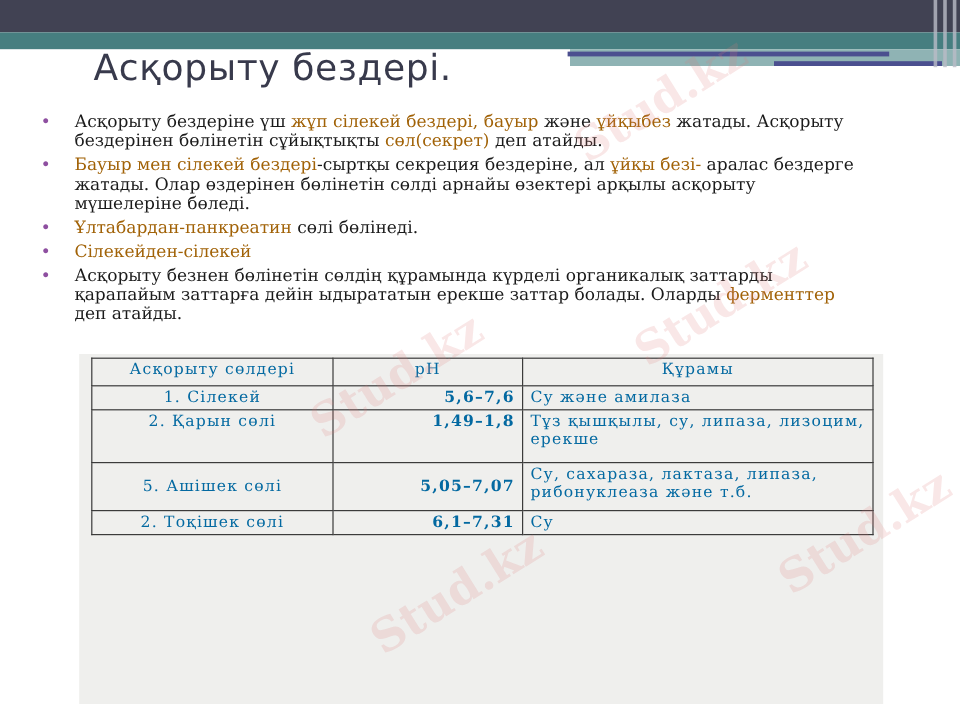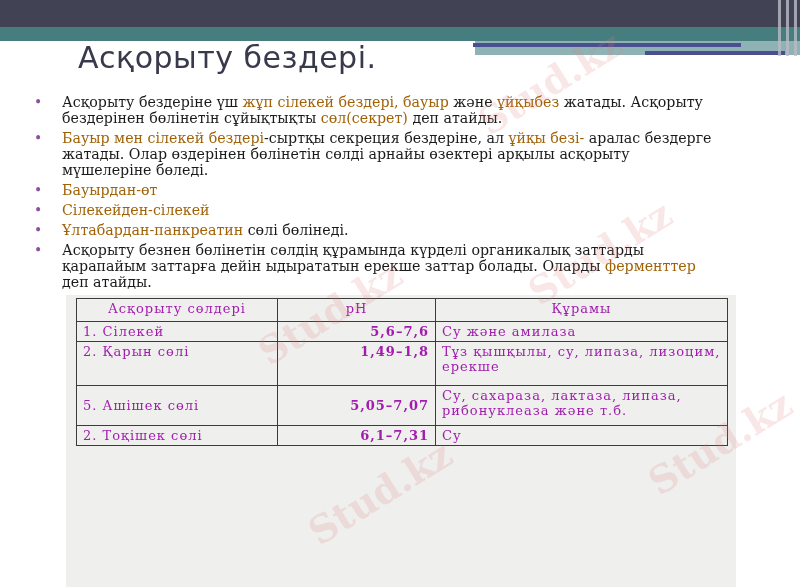--- a/index.html
+++ b/index.html
@@ -9,47 +9,46 @@
     .tealbar2 { position:absolute; left:475px; top:41px; width:325px; height:14px; background:#8fb3b4; }
     .stripe1 { position:absolute; left:473px; top:43px; width:268px; height:4px; background:#4b4f8f; }
     .stripe2 { position:absolute; left:645px; top:51px; width:140px; height:4px; background:#4b4f8f; }
     .edge { position:absolute; top:0; height:56px; width:3px; background:#b9bcc7; opacity:.8; }
     .title { position:absolute; left:78px; top:40px; font-family:"DejaVu Sans", sans-serif; font-size:30px; color:#383a4c; letter-spacing:0.5px; }
     .bullets { position:absolute; left:34px; top:94px; width:680px; list-style:none; margin:0; padding:0; font-size:14.2px; line-height:16px; color:#1a1a1a; }
     .bullets li { position:relative; padding-left:28px; margin-bottom:4px; }
     .bullets li::before { content:"•"; position:absolute; left:0; top:0; color:#8e4fa0; font-size:14px; }
     .red { color:#a16207; }
     .scan { position:absolute; left:66px; top:295px; width:670px; height:292px; background:#efefed; }
-    table.juice { position:absolute; left:76px; top:298px; width:652px; border-collapse:collapse; font-family:"DejaVu Serif", serif; font-size:13px; color:#a21caf; letter-spacing:1px; }
+    table.juice { position:absolute; left:76px; top:298px; width:652px; border-collapse:collapse; font-family:"DejaVu Serif", serif; font-size:13px; color:#0369a1; letter-spacing:1px; }
     table.juice th, table.juice td { border:1.5px solid #3b3b3b; padding:2px 6px; vertical-align:top; text-align:left; }
     table.juice th { font-weight:normal; text-align:center; height:18px; }
     table.juice td.ph { text-align:right; font-weight:bold; width:145px; }
-    table.juice td.name { width:188px; }
+    table.juice td.name { width:188px;text-align:center; }
     .wm { position:absolute; font-family:"DejaVu Serif", serif; font-weight:bold; color:rgba(220,120,120,0.18); transform:rotate(-32deg); font-size:38px; pointer-events:none; }
   </style>
 </head>
 <body>
 
 <div class="topbar"></div>
 <div class="tealbar"></div>
 <div class="tealbar2"></div>
 <div class="stripe1"></div>
 <div class="stripe2"></div>
 <div class="edge" style="left:778px"></div>
 <div class="edge" style="left:786px"></div>
 <div class="edge" style="left:794px"></div>
 
 <div class="title">Асқорыту бездері.</div>
 
 <ul class="bullets" id="bullets">
     <li><span>Асқорыту бездеріне үш </span><span class="red">жұп сілекей бездері, бауыр</span><span> және </span><span class="red">ұйқыбез</span><span> жатады. Асқорыту бездерінен бөлінетін сұйықтықты </span><span class="red">сөл(секрет)</span><span> деп атайды.</span></li>
     <li><span class="red">Бауыр мен сілекей бездері</span><span>-сыртқы секреция бездеріне, ал </span><span class="red">ұйқы безі-</span><span> аралас бездерге жатады. Олар өздерінен бөлінетін сөлді арнайы өзектері арқылы асқорыту мүшелеріне бөледі.</span></li>
-    <li><span class="red">Бауырдан-өт</span></li>
+    <li><span class="red">Ұлтабардан-панкреатин</span><span> сөлі бөлінеді.</span></li>
     <li><span class="red">Сілекейден-сілекей</span></li>
-    <li><span class="red">Ұлтабардан-панкреатин</span><span> сөлі бөлінеді.</span></li>
     <li><span>Асқорыту безнен бөлінетін сөлдің құрамында күрделі органикалық заттарды қарапайым заттарға дейін ыдырататын ерекше заттар болады. Оларды </span><span class="red">ферменттер</span><span> деп атайды.</span></li>
   </ul>
 
 <div class="scan"></div>
 <table class="juice">
   <thead>
     <tr>
       <th>Асқорыту сөлдері</th>
       <th>pH</th>
       <th>Құрамы</th>

